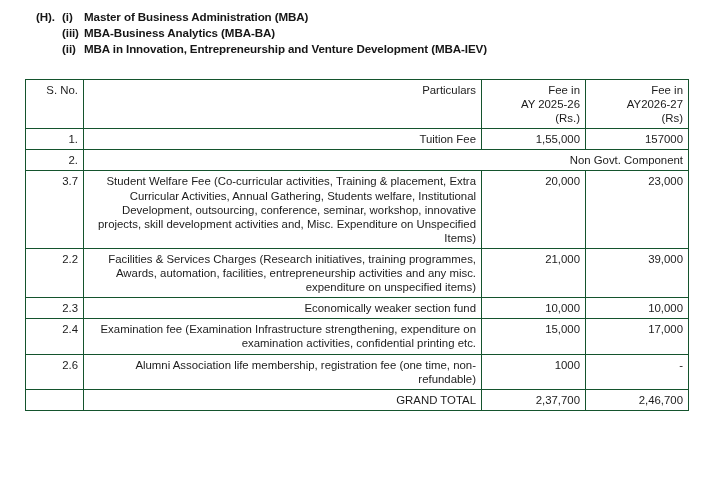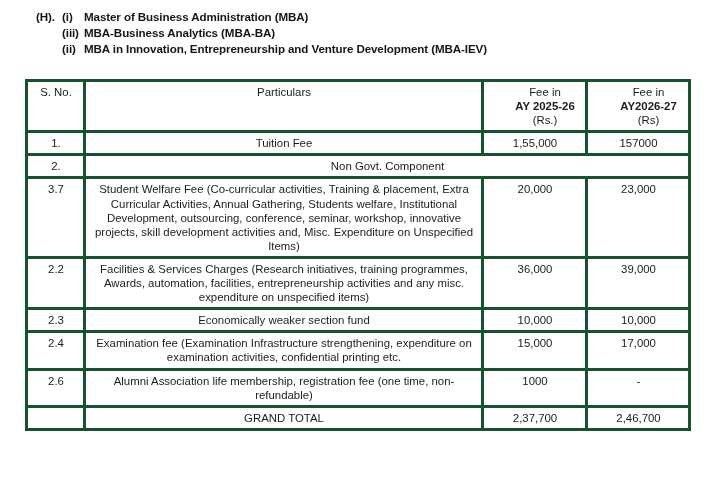--- a/index.html
+++ b/index.html
@@ -49,26 +49,26 @@
     position: absolute;
     left: 25px;
     top: 79px;
     width: 663px;
     border-collapse: collapse;
     table-layout: fixed;
     font-size: 11.4px;
     color: #1c1c1c;
   }
   #fee-table td, #fee-table th {
-    border: 3px solid #14532d;
+    border: 1px solid #14532d;
     padding: 3px 5px 3px 6px;
     vertical-align: top;
     line-height: 14.1px;
     font-weight: normal;
-    text-align: center;
+    text-align: right;
   }
   col.c-sno    { width: 58px; }
   col.c-part   { width: 398px; }
   col.c-fee1   { width: 104px; }
   col.c-fee2   { width: 103px; }
 
   
   thead td {
     font-weight: bold;
     vertical-align: top;
@@ -86,21 +86,21 @@
     text-align: right;
     padding-right: 11px;
     white-space: nowrap;
   }
   .just {
     text-align: justify;
     text-justify: inter-word;
   }
   .bold { font-weight: bold; margin-left: 46px; }
   .dash { text-align: center; padding-right: 18px; }
-  .nowrap { white-space: nowrap; font-weight: bold; }
+  .nowrap { white-space: nowrap; }
 
   
   .hdr-cell { line-height: 14.6px; }
 </style>
 </head>
 <body>
 
 <div id="heading">
 
   <div class="head-line">
@@ -165,21 +165,21 @@
     <tr>
       <td class="sno-w">3.7</td>
       <td class="just">Student Welfare Fee (Co-curricular activities, Training &amp; placement, Extra Curricular Activities, Annual Gathering, Students welfare, Institutional Development, outsourcing, conference, seminar, workshop, innovative projects, skill development activities and, Misc. Expenditure on Unspecified Items)</td>
       <td>20,000</td>
       <td>23,000</td>
     </tr>
 
     <tr>
       <td class="sno-w">2.2</td>
       <td class="just">Facilities &amp; Services Charges (Research initiatives, training programmes, Awards, automation, facilities, entrepreneurship activities and any misc. expenditure on unspecified items)</td>
-      <td>36,000</td>
+      <td>21,000</td>
       <td>39,000</td>
     </tr>
 
     <tr>
       <td class="sno-w">2.3</td>
       <td>Economically weaker section fund</td>
       <td>10,000</td>
       <td>10,000</td>
     </tr>
 

